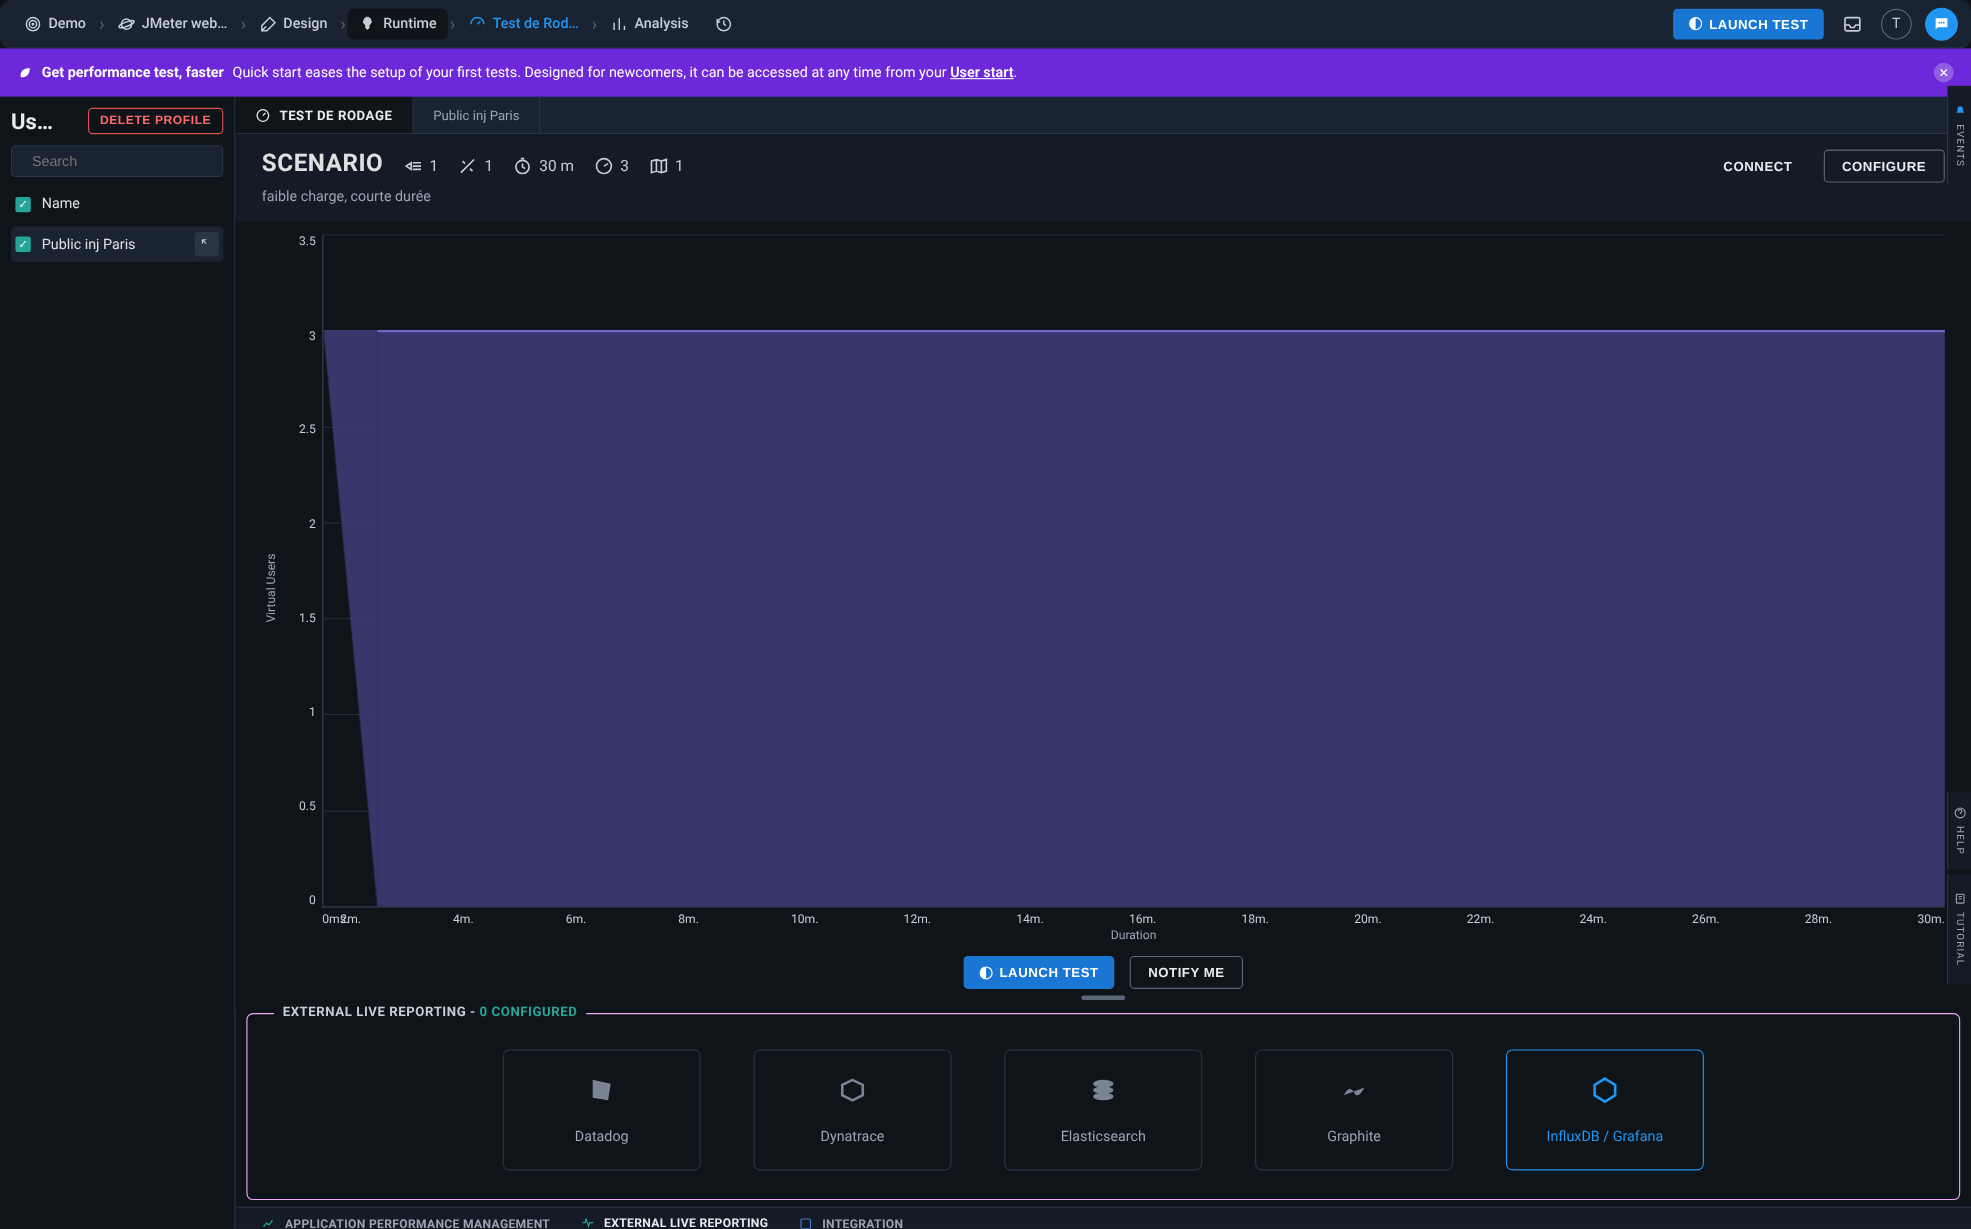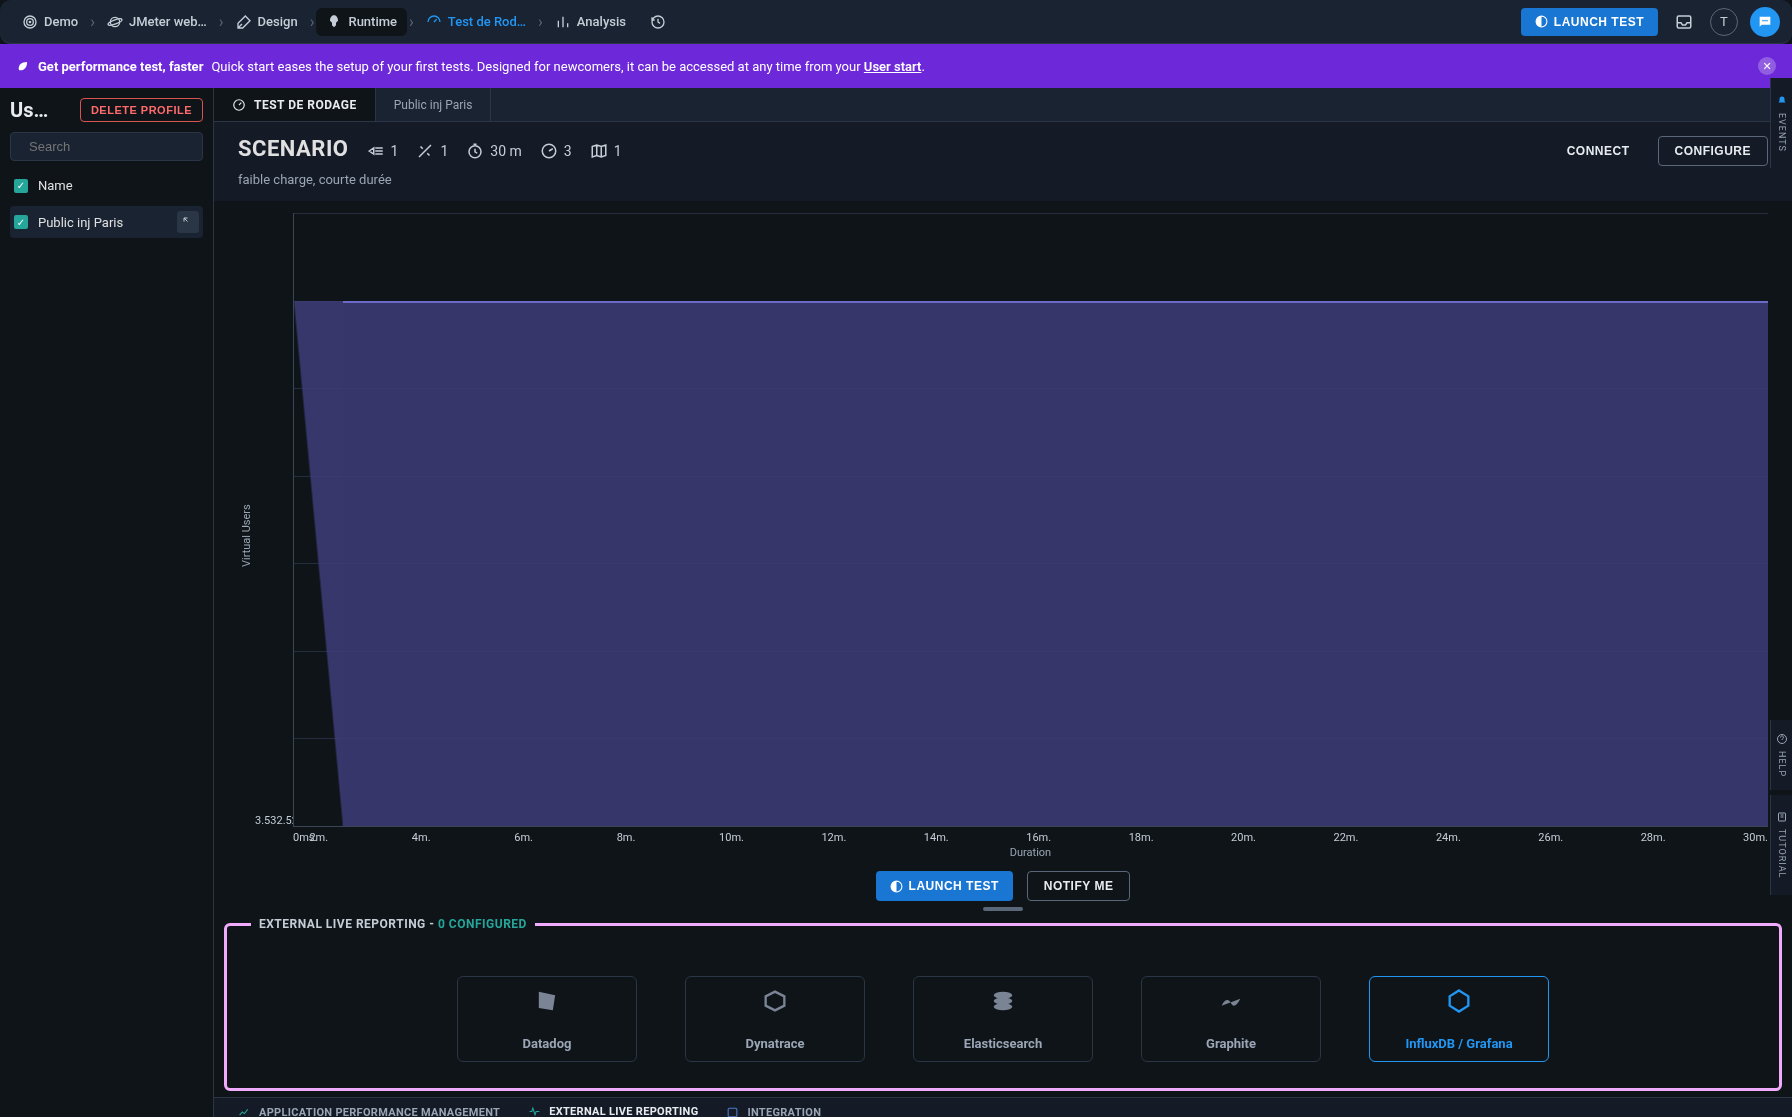--- a/index.html
+++ b/index.html
@@ -322,21 +322,21 @@
   min-height: 0;
 }
 .plot-row {
   flex: 1;
   display: flex;
   min-height: 0;
 }
 .yticks {
   width: 38px;
   display: flex;
-  flex-direction: row;
+  flex-direction: column;
   justify-content: space-between;
   align-items: flex-end;
   padding-right: 6px;
   font-size: 11px;
   color: #c5cdd7;
   padding-bottom: 0;
   padding-top: 0;
 }
 .plot-area {
   flex: 1;
@@ -379,24 +379,24 @@
   padding: 12px 0 6px 0;
 }
 .drag-handle {
   width: 40px; height: 4px;
   background: #5a6778;
   border-radius: 2px;
   margin: 0 auto;
 }
 
 .ext-section {
-  border: 3px solid #f0abfc;
+  border: 1px solid #f0abfc;
   border-radius: 6px;
   margin: 4px 10px 6px 10px;
-  padding: 36px 0 26px 0;
+  padding: 18px 0 26px 0;
   position: relative;
 }
 .ext-title {
   position: absolute;
   top: -9px;
   left: 24px;
   background: #0f1419;
   padding: 0 8px;
   font-size: 12px;
   font-weight: 700;
@@ -405,31 +405,30 @@
 }
 .ext-title .count { color: #26a69a; }
 .cards {
   display: flex;
   justify-content: center;
   gap: 48px;
   padding-top: 14px;
 }
 .card {
   width: 180px;
-  height: 86px;
+  height: 110px;
   border: 1px solid #2a3545;
   border-radius: 6px;
   display: flex;
   flex-direction: column;
   align-items: center;
   justify-content: center;
   gap: 14px;
   cursor: pointer;
   color: #9aa5b5;
-  font-weight: bold;
 }
 .card.selected {
   border-color: #2196f3;
   color: #2196f3;
 }
 .card-icon { font-size: 28px; color: #7a8494; }
 .card.selected .card-icon { color: #2196f3; }
 
 .bottom-tabs {
   height: 30px;

